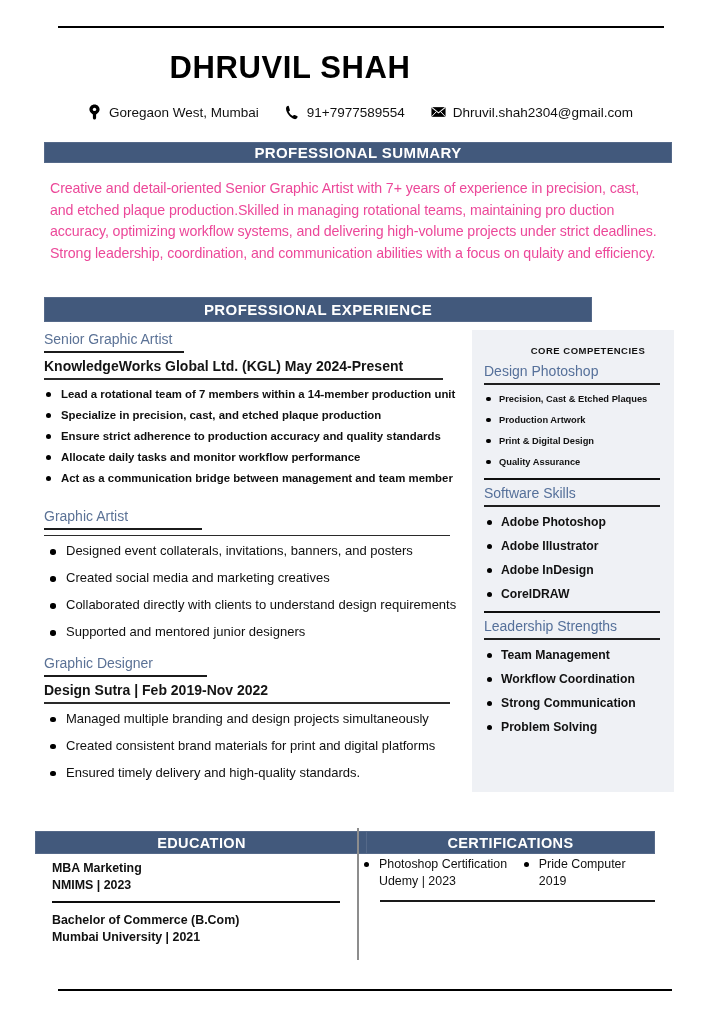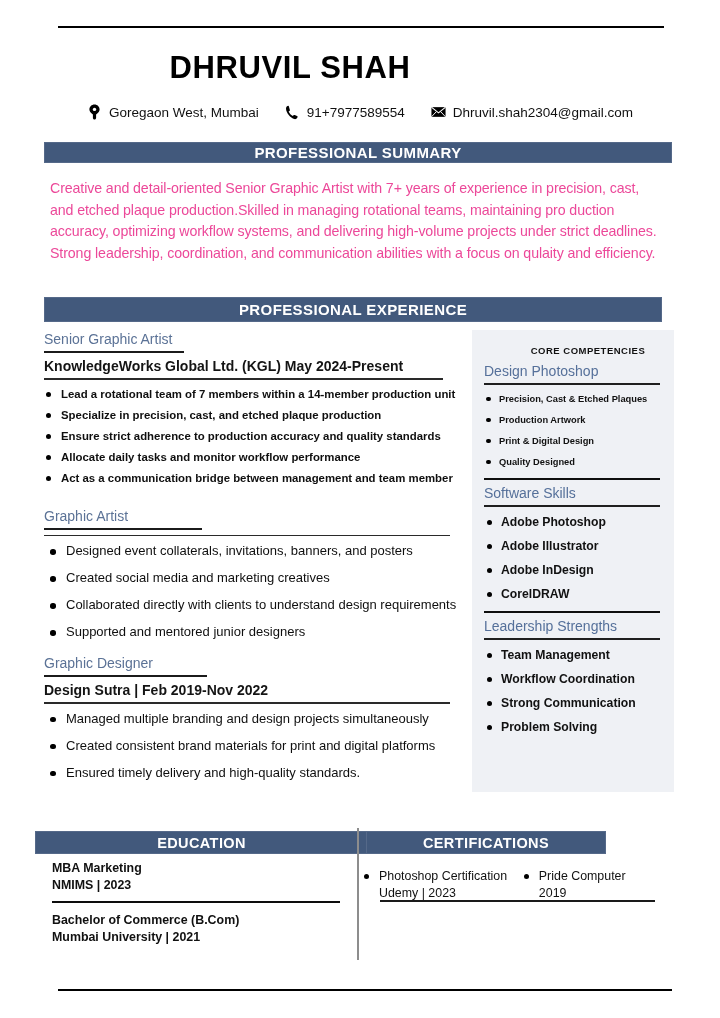--- a/index.html
+++ b/index.html
@@ -84,23 +84,23 @@
     letter-spacing: 0.4px;
     text-align: center;
     display: flex;
     align-items: center;
     justify-content: center;
     box-shadow: inset 0 0 0 1px rgba(255,255,255,0.10);
   }
   .banner.small { font-size: 14.5px; }
 
   #banner-summary   { left: 44px;  top: 142px; width: 628px; height: 21px; }
-  #banner-exp       { left: 44px;  top: 297px; width: 618px; height: 25px; }
+  #banner-exp       { left: 44px;  top: 297px; width: 548px; height: 25px; }
   #banner-education { left: 35px;  top: 831px; width: 333px; height: 23px; }
-  #banner-certs     { left: 366px; top: 831px; width: 240px; height: 23px; }
+  #banner-certs     { left: 366px; top: 831px; width: 289px; height: 23px; }
 
   
   .summary {
     position: absolute;
     left: 50px; top: 178px;
     width: 614px;
     font-size: 14.2px;
     line-height: 21.5px;
     color: #ec4899;
     letter-spacing: -0.1px;
@@ -271,21 +271,20 @@
     width: 300px;
     display: flex;
     gap: 6px;
   }
   .cert-item {
     position: relative;
     padding-left: 17px;
     font-size: 12.4px;
     color: #111111;
     line-height: 17px;
-    margin-top: 12px;
   }
   .cert-item::before {
     content: "";
     position: absolute;
     left: 2px; top: 6px;
     width: 5px; height: 5px;
     border-radius: 50%;
     background: #000000;
   }
   .cert-col .c1 { width: 150px; }
@@ -389,21 +388,21 @@
   <div class="sidebar">
     <div class="sidebar-title">CORE COMPETENCIES</div>
 
     <div class="sb-group">
       <div class="sb-heading">Design Photoshop</div>
       <div class="sb-heading-rule"></div>
       <ul class="sb-list">
         <li>Precision, Cast &amp; Etched Plaques</li>
         <li>Production Artwork</li>
         <li>Print &amp; Digital Design</li>
-        <li>Quality Designed</li>
+        <li>Quality Assurance</li>
       </ul>
     </div>
 
     <div class="sb-divider"></div>
 
     <div class="sb-group">
       <div class="sb-heading">Software Skills</div>
       <div class="sb-heading-rule"></div>
       <ul class="sb-list big">
         <li>Adobe Photoshop</li>

